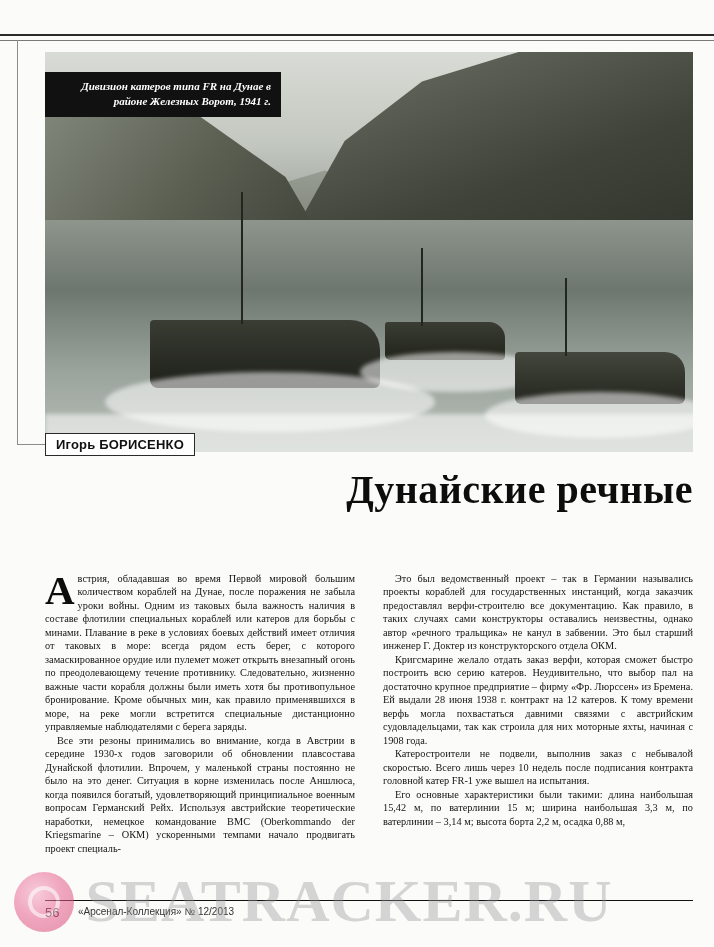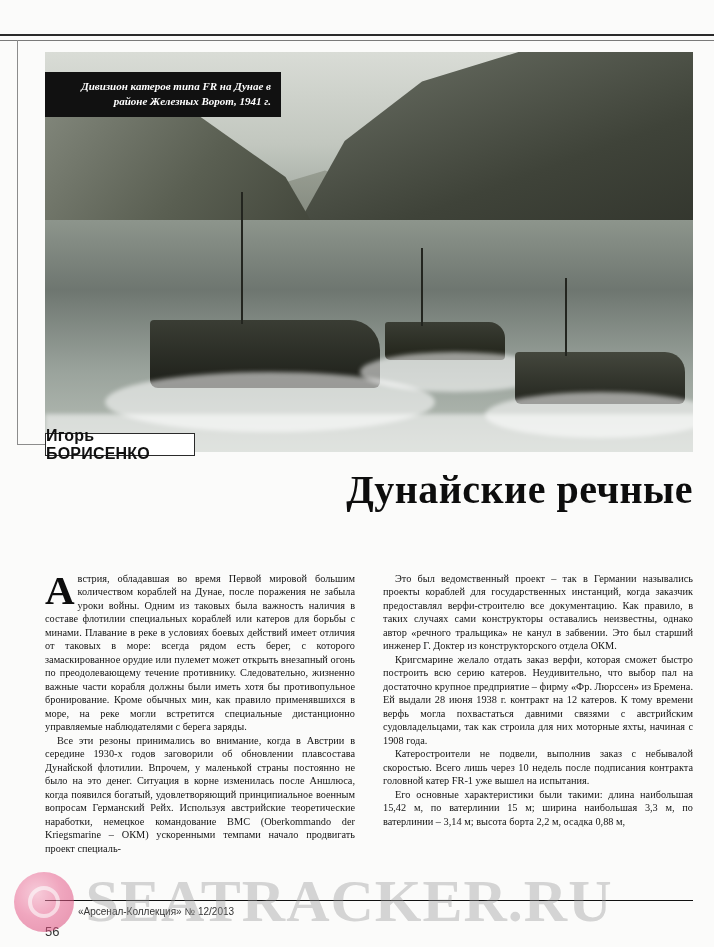--- a/index.html
+++ b/index.html
@@ -127,21 +127,21 @@
     position: absolute;
     left: 45px; top: 433px;
     width: 150px;
     height: 23px;
     background: #ffffff;
     border: 1px solid #2a2a2a;
     display: flex;
     align-items: center;
     justify-content: center;
     font-family: "Liberation Sans", sans-serif;
-    font-size: 16px;
+    font-size: 13px;
     font-weight: bold;
     letter-spacing: .2px;
     color: #111;
     box-sizing: border-box;
   }
   .title {
     position: absolute;
     left: 45px; top: 466px;
     width: 648px;
     text-align: right;
@@ -194,21 +194,20 @@
     width: 648px;
     height: 1px;
     background: #111;
   }
   .folio {
     position: absolute;
     left: 45px; top: 905px;
     font-family: "Liberation Sans", sans-serif;
     font-size: 13px;
     color: #333;
-    margin-top: 19px;
   }
   .footer-text {
     position: absolute;
     left: 78px; top: 906px;
     font-family: "Liberation Sans", sans-serif;
     font-size: 10px;
     color: #333;
   }
 
   

